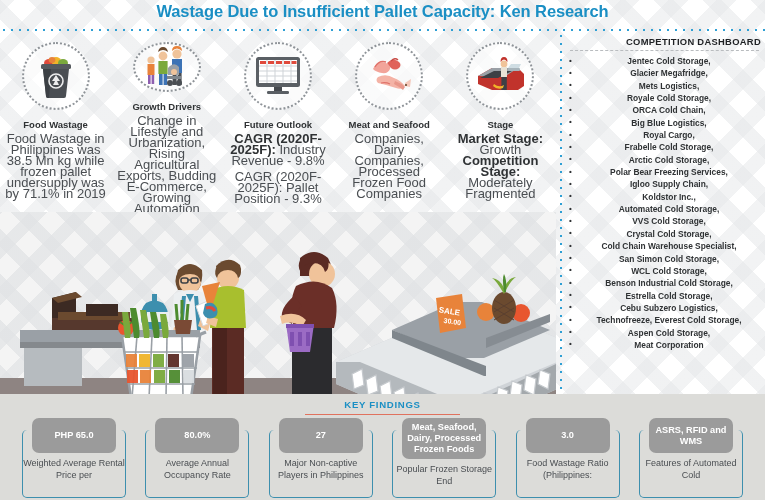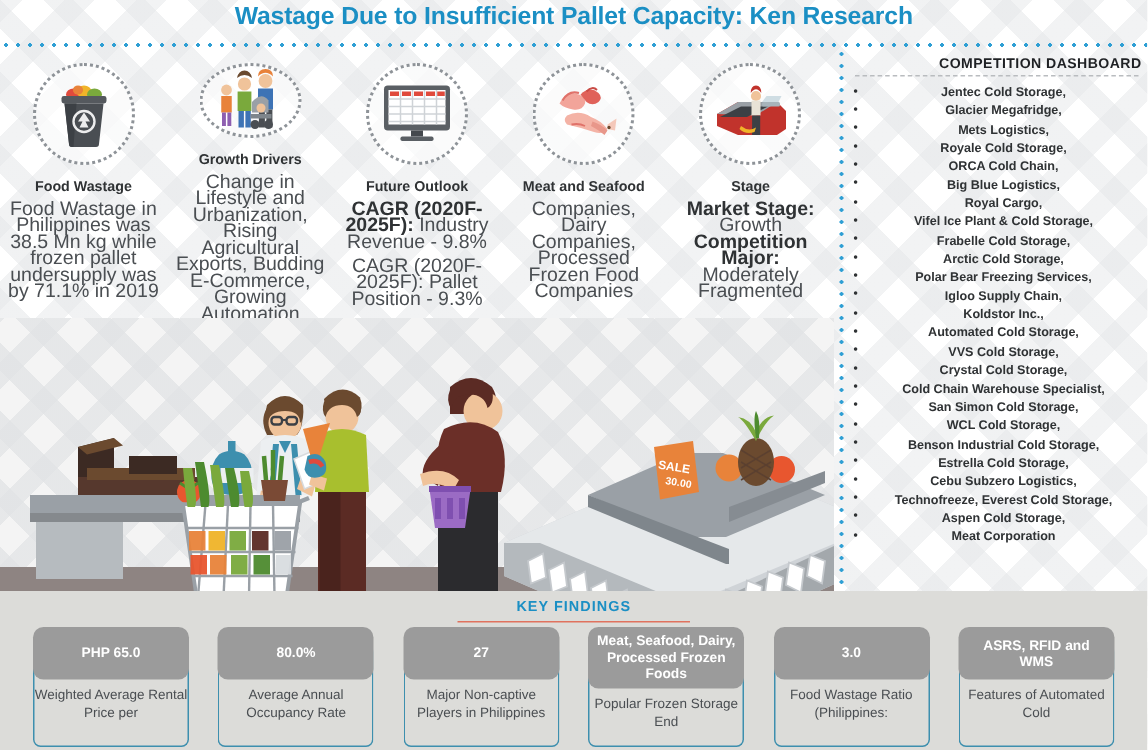--- a/index.html
+++ b/index.html
@@ -107,21 +107,21 @@
   .kf-cards{
     position:absolute; left:0; top:24px; width:765px; height:82px;
     display:flex; justify-content:space-between; padding:0 18px;
   }
   .kf-card{ position:relative; width:112px; }
   .kf-frame{
     position:absolute; left:4px; top:12px; width:104px; height:68px;
     border:1.6px solid #3d8fae; border-radius:5px; border-top:none;
   }
   .kf-chip{
-    position:relative; z-index:2; margin:0 auto; width:104px; min-height:35px;
+    position:relative; z-index:2; margin:0 auto; width:84px; min-height:35px;
     background:#9b9b9b; border-radius:7px;
     display:flex; align-items:center; justify-content:center;
     color:#ffffff; font-weight:bold; font-size:9.2px; text-align:center; line-height:11px;
     padding:4px 5px;
   }
   .kf-text{
     position:relative; z-index:2; margin-top:5px; text-align:center;
     font-size:9px; color:#4a4e52; line-height:11.5px; padding:0 5px;
   }
 </style>
@@ -257,21 +257,21 @@
             <path d="M26.5 8 q3.5 -5 7 0 q0 -5 -3.5 -5 q-3.5 0 -3.5 5z" fill="#c1332c"></path>
             <path d="M27 13 h6 v10 h-6z" fill="#e8e2d6"></path>
             <rect x="27.4" y="23" width="5.4" height="13" fill="#3c4045"></rect>
             <path d="M20 30 q5 4 10 1 l-1 3 q-6 2 -10 -2z" fill="#f0b429"></path>
           </svg>
         </div>
         <div class="cell-title">Stage</div>
         <div class="cell-body">
           <b>Market Stage:</b>
           <span>Growth</span>
-          <b>Competition Major:</b>
+          <b>Competition Stage:</b>
           <span>Moderately Fragmented</span>
         </div>
       </div>
     </div>
 
     <div class="illus">
       <div class="illus-bg"></div>
       <div class="floor"></div>
 
       <svg width="556" height="216" viewBox="0 0 556 216" style="position:absolute;left:0;top:0;">
@@ -471,21 +471,20 @@
     <div class="dash-title">COMPETITION DASHBOARD</div>
     <div class="dash-rule"></div>
     <ul class="comp-list">
       <li>Jentec Cold Storage,</li>
       <li>Glacier Megafridge,</li>
       <li>Mets Logistics,</li>
       <li>Royale Cold Storage,</li>
       <li>ORCA Cold Chain,</li>
       <li>Big Blue Logistics,</li>
       <li>Royal Cargo,</li>
-      <li>Vifel Ice Plant &amp; Cold Storage,</li>
       <li>Frabelle Cold Storage,</li>
       <li>Arctic Cold Storage,</li>
       <li>Polar Bear Freezing Services,</li>
       <li>Igloo Supply Chain,</li>
       <li>Koldstor Inc.,</li>
       <li>Automated Cold Storage,</li>
       <li>VVS Cold Storage,</li>
       <li>Crystal Cold Storage,</li>
       <li>Cold Chain Warehouse Specialist,</li>
       <li>San Simon Cold Storage,</li>

